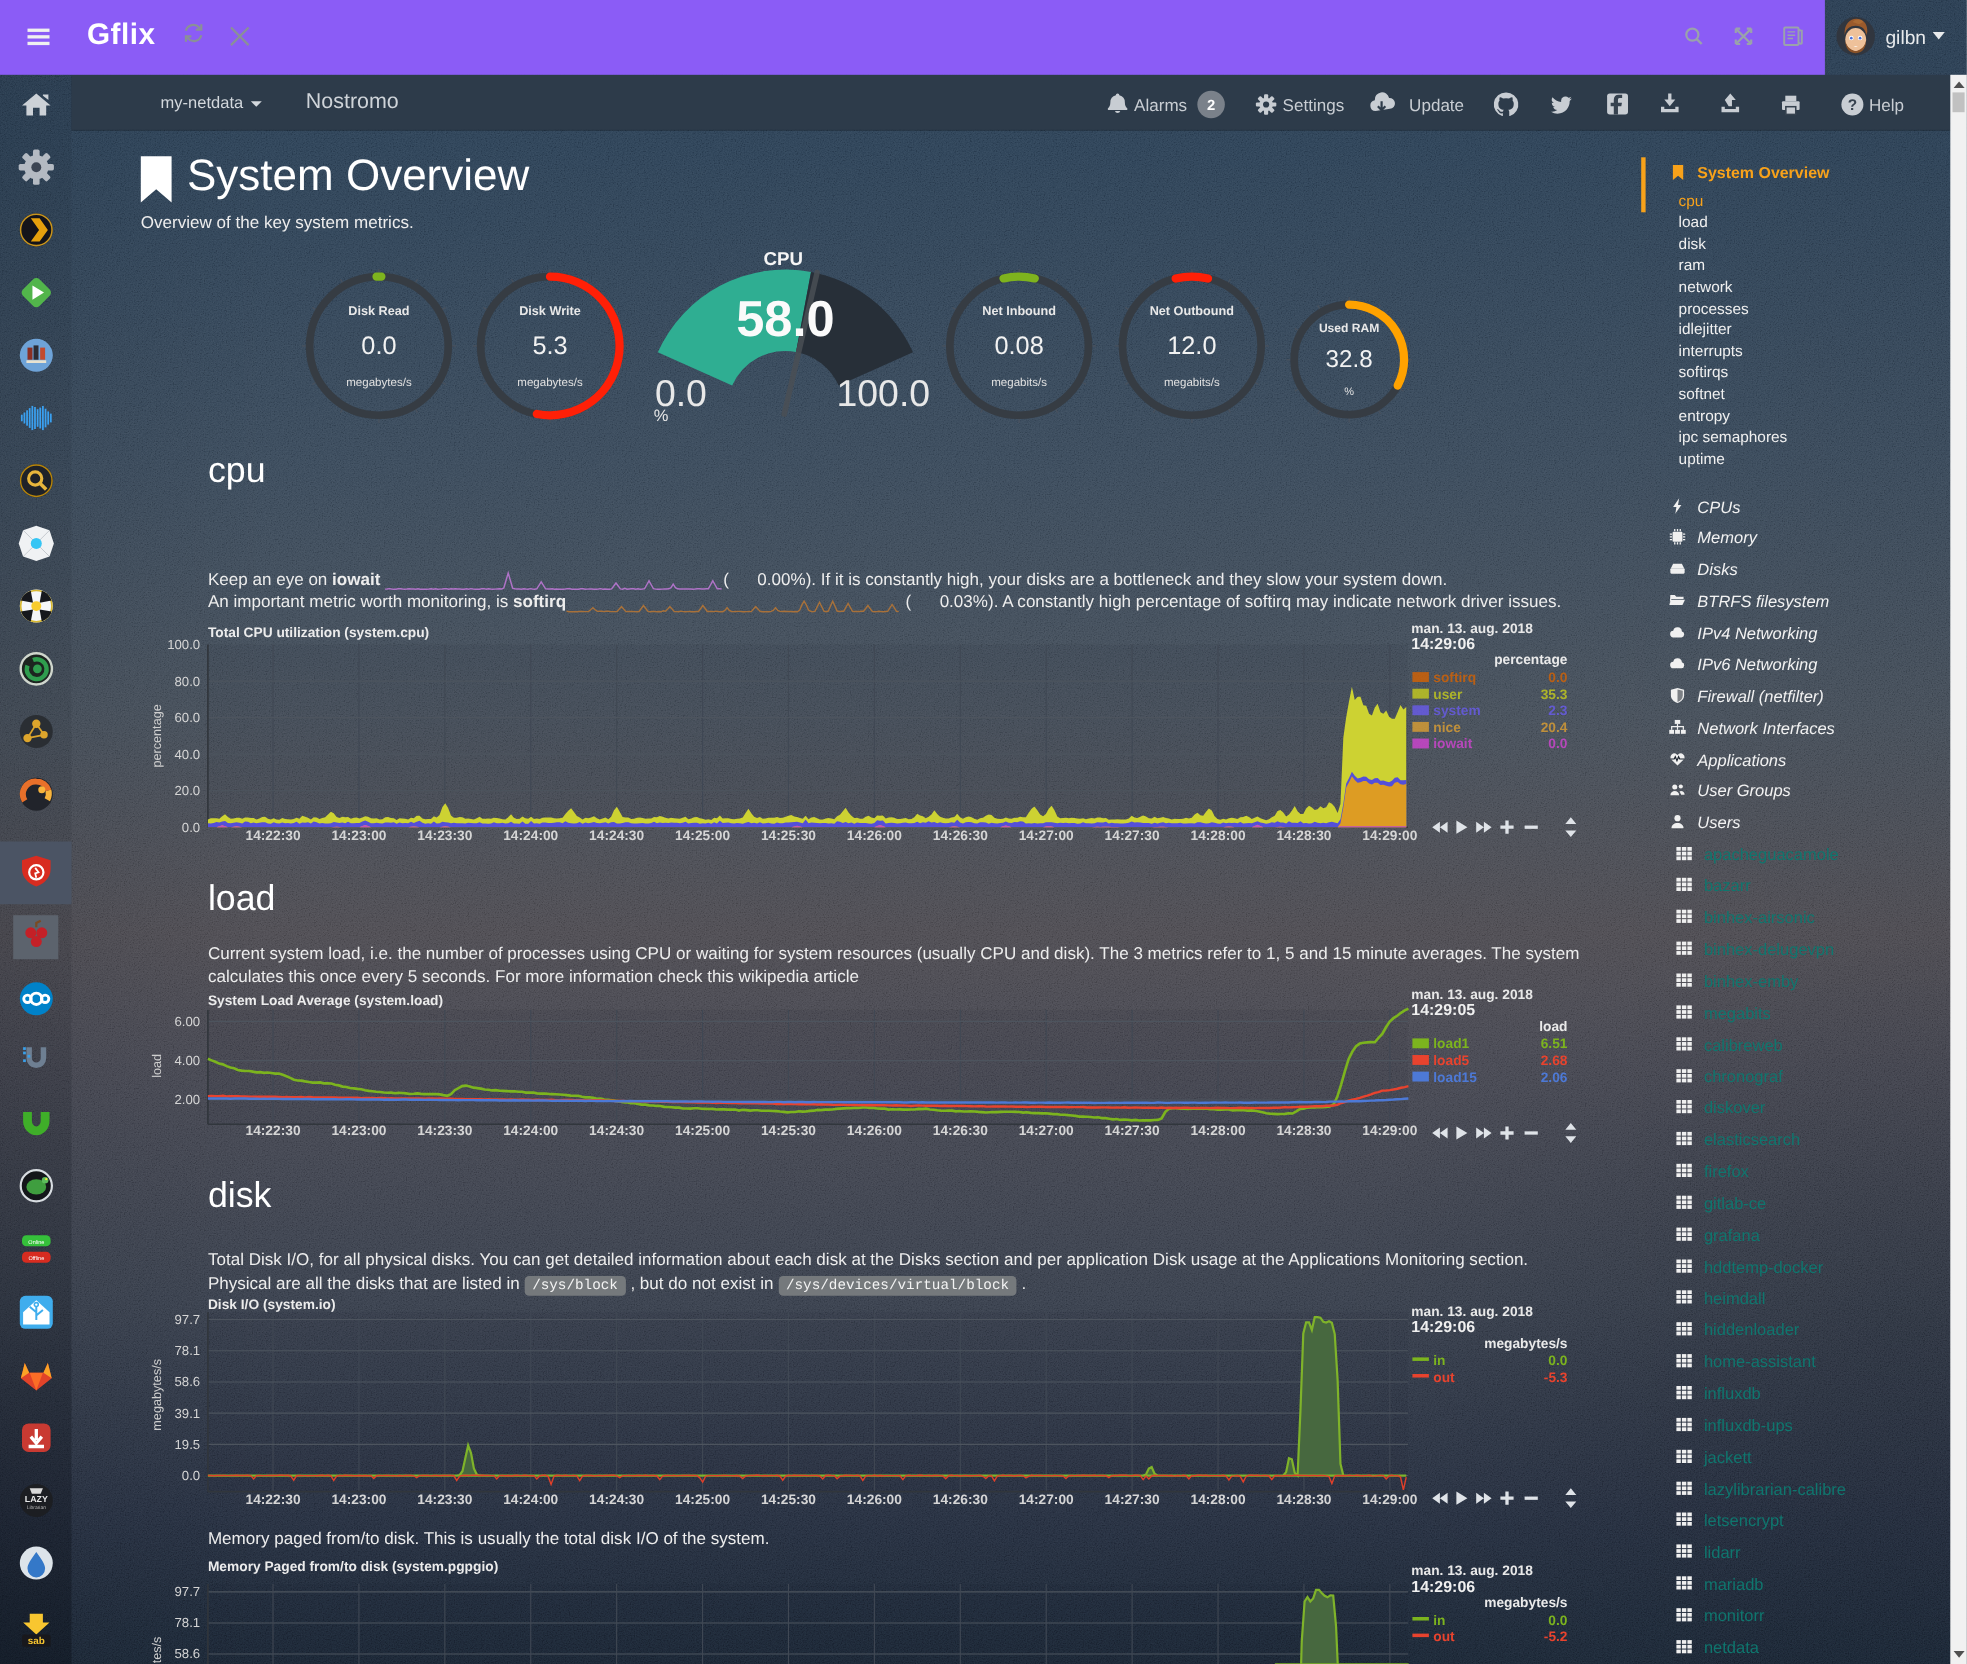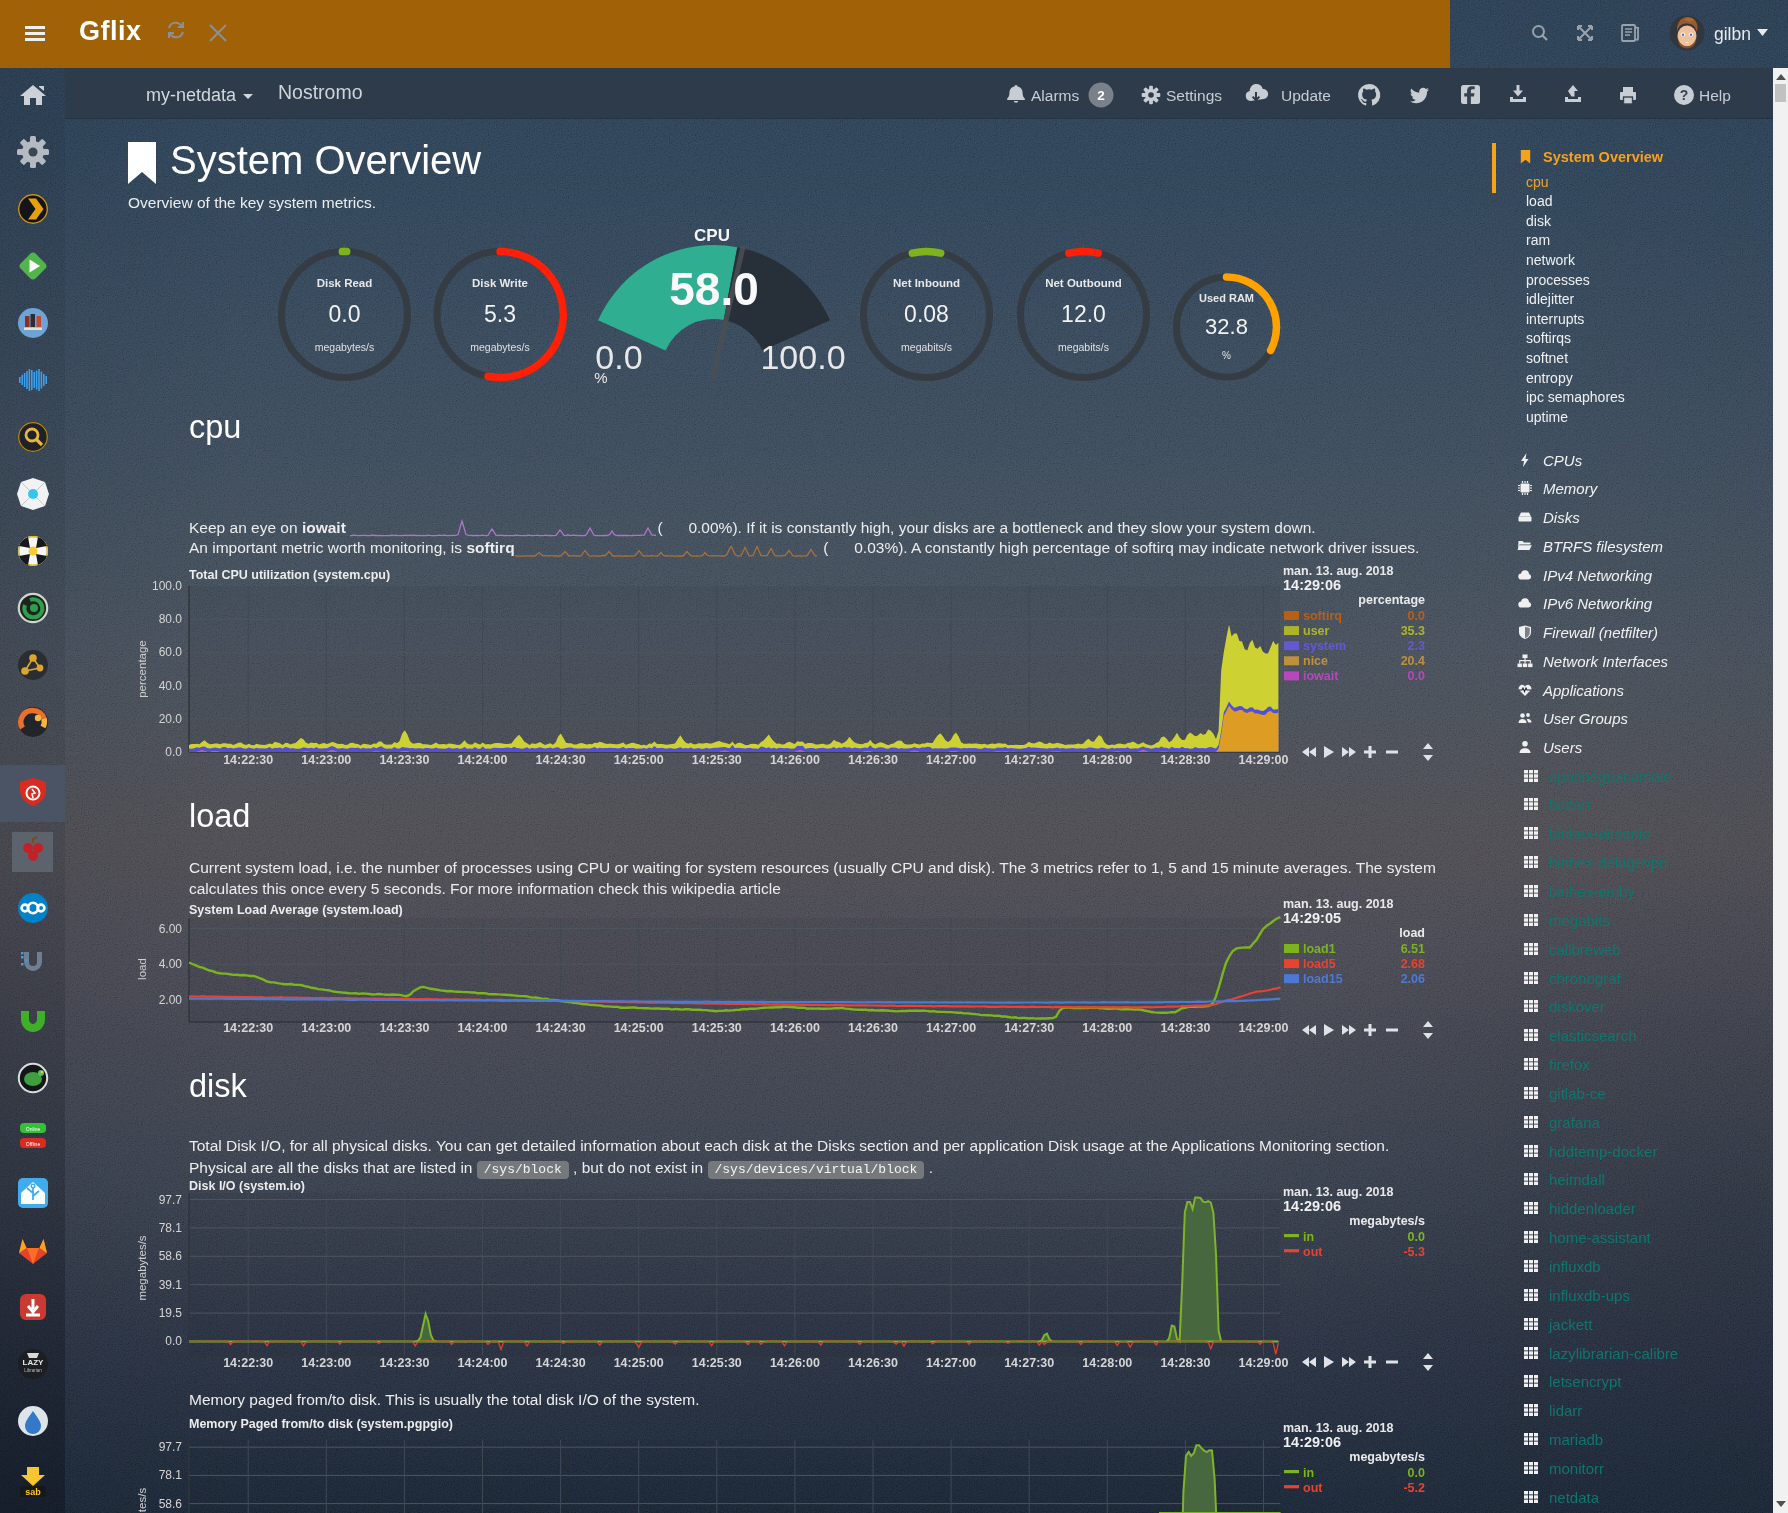--- a/index.html
+++ b/index.html
@@ -1,28 +1,28 @@
 <!DOCTYPE html>
 <html><head><meta charset="utf-8">
 <style>
 * { margin:0; padding:0; box-sizing:border-box; }
 html,body { width:1788px; height:1513px; overflow:hidden; font-family:"Liberation Sans",sans-serif; }
 body { background:
   radial-gradient(750px 520px at 97% 80%, rgba(5,10,20,0.16), rgba(0,0,0,0) 70%),
   linear-gradient(90deg, rgba(8,14,24,0.08) 0%, rgba(0,0,0,0) 14%, rgba(0,0,0,0) 80%, rgba(8,14,24,0.04) 100%),
   linear-gradient(180deg, #2e4257 0%, #30455a 9%, #3d4d5e 28%, #49525d 43%, #514f55 56%, #4a4b55 64%, #3c4350 78%, #293243 91%, #1d2938 100%);
 }
-.topbar { position:absolute; left:0; top:0; width:1450px; height:68px; background:#a16207; }
+.topbar { position:absolute; left:0; top:0; width:1659px; height:68px; background:#8b5cf6; }
 .topbar .title { position:absolute; left:79px; top:16px; font-size:27px; font-weight:bold; color:#fff; letter-spacing:.5px; }
 .ham { position:absolute; left:25px; top:26px; width:20px; height:16px; }
 .ham div { height:2.8px; background:#f0f0f0; margin-bottom:3.4px; }
 .leftbar { position:absolute; left:0; top:68px; width:65px; height:1445px;
    background:linear-gradient(180deg, rgba(18,24,32,0.08) 0%, rgba(16,20,28,0.10) 55%, rgba(8,12,20,0.38) 100%); }
 .navbar { position:absolute; left:65px; top:68px; width:1708px; height:50px; background:#2d3b4a; box-shadow:0 1px 0 rgba(0,0,0,.25); }
-.navbar .nd { position:absolute; left:81px; top:17px; font-size:18px; color:#d3d8dd; }
+.navbar .nd { position:absolute; left:81px; top:17px; font-size:15px; color:#d3d8dd; }
 .navbar .nd:after { content:""; display:inline-block; margin-left:7px; vertical-align:middle; border-left:5px solid transparent; border-right:5px solid transparent; border-top:5px solid #d3d8dd; }
 .navbar .host { position:absolute; left:213px; top:13px; font-size:19.5px; color:#cfd4d9; }
 .scrollbar { position:absolute; left:1773px; top:68px; width:15px; height:1445px; background:#f1f1f1; }
 .scrollbar .thumb { position:absolute; left:2px; top:16px; width:11px; height:18px; background:#c1c1c1; }
 .scrollbar .arr { position:absolute; left:3px; width:0; height:0; }
 .content { position:absolute; left:65px; top:118px; width:1708px; height:1395px; }
 h1.so { position:absolute; left:105px; top:20px; font-size:40px; font-weight:normal; color:#fff; }
 .so-sub { position:absolute; left:63px; top:76px; font-size:15.5px; color:#ededed; }
 .bkm { position:absolute; left:61px; top:23px; color:#fff; }
 h2.sec { position:absolute; font-size:32.5px; font-weight:normal; color:#fff; left:124px; }

